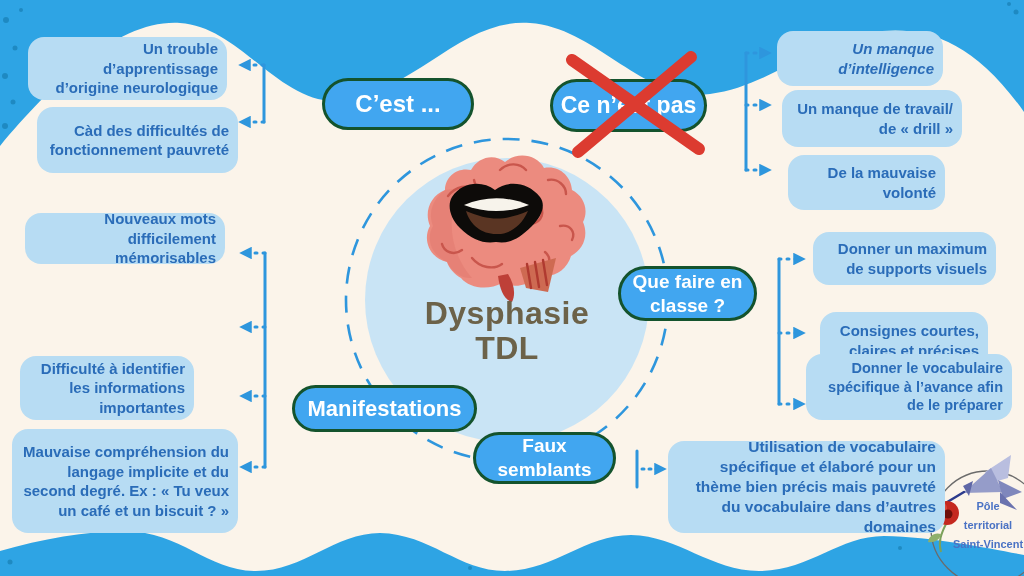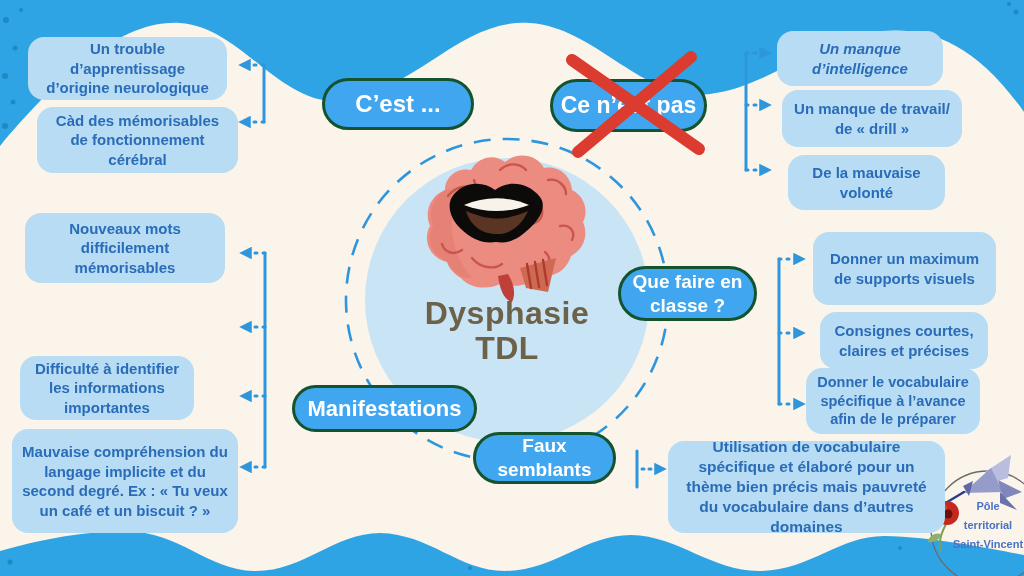--- a/index.html
+++ b/index.html
@@ -5,21 +5,21 @@
   html,body{margin:0;padding:0;background:#e8e8e8;}
   .stage{
     position:relative;width:1024px;height:576px;overflow:hidden;
     background:#FBF4EA;font-family:"Liberation Sans",sans-serif;
   }
   svg.layer{position:absolute;left:0;top:0;width:1024px;height:576px;}
   #fg{pointer-events:none;}
   .card{
     position:absolute;box-sizing:border-box;background:#B7DCF3;border-radius:16px;
     color:#2A6CB8;font-weight:bold;font-size:15px;line-height:1.3;
-    display:flex;align-items:center;justify-content:center;text-align:center;
+    display:flex;align-items:center;justify-content:center;text-align:right;
     padding:4px 9px;z-index:1;
   }
   .pill{
     position:absolute;box-sizing:border-box;background:#41A6F0;border:3px solid #14532d;
     border-radius:30px;color:#FFFFFF;font-weight:bold;
     display:flex;flex-direction:column;align-items:center;justify-content:center;
     line-height:1.25;z-index:1;
   }
   .title{
     position:absolute;left:382px;top:296px;width:250px;z-index:1;
@@ -157,50 +157,50 @@
   </div>
   <div class="pill" style="left:473px;top:432px;width:143px;height:52px;font-size:19px;">
     <span>Faux</span>
     <span>semblants</span>
   </div>
 
   <div class="card" style="left:28px;top:37px;width:199px;height:63px;">
     <span>Un trouble d’apprentissage d’origine neurologique</span>
   </div>
   <div class="card" style="left:37px;top:107px;width:201px;height:66px;">
-    <span>Càd des mémorisables de fonctionnement cérébral</span>
-  </div>
-
-  <div class="card" style="left:25px;top:213px;width:200px;height:70px;">
+    <span>Càd des difficultés de fonctionnement pauvreté</span>
+  </div>
+
+  <div class="card" style="left:25px;top:213px;width:200px;height:51px;">
     <span>Nouveaux mots difficilement mémorisables</span>
   </div>
   <div class="card" style="left:20px;top:356px;width:174px;height:64px;">
     <span>Difficulté à identifier les informations importantes</span>
   </div>
   <div class="card" style="left:12px;top:429px;width:226px;height:104px;">
     <span>Mauvaise compréhension du langage implicite et du second degré. Ex : « Tu veux un café et un biscuit  ? »</span>
   </div>
 
   <div class="card" style="left:777px;top:31px;width:166px;height:55px;font-style:italic;">
     <span>Un  manque d’intelligence</span>
   </div>
   <div class="card" style="left:782px;top:90px;width:180px;height:57px;">
     <span>Un manque de travail/ de « drill »</span>
   </div>
   <div class="card" style="left:788px;top:155px;width:157px;height:55px;">
     <span>De la mauvaise volonté</span>
   </div>
 
-  <div class="card" style="left:813px;top:232px;width:183px;height:73px;">
+  <div class="card" style="left:813px;top:232px;width:183px;height:53px;">
     <span>Donner un maximum de supports visuels</span>
   </div>
   <div class="card" style="left:820px;top:312px;width:168px;height:57px;">
     <span>Consignes courtes, claires et précises</span>
   </div>
-  <div class="card" style="left:806px;top:368px;width:174px;height:66px;font-size:14.5px;">
+  <div class="card" style="left:806px;top:354px;width:206px;height:66px;font-size:14.5px;">
     <span>Donner le vocabulaire spécifique à l’avance afin de le préparer</span>
   </div>
 
   <div class="card" style="left:668px;top:441px;width:277px;height:92px;font-size:15.5px;">
     <span>Utilisation de vocabulaire spécifique et élaboré pour un thème bien précis mais pauvreté du vocabulaire dans d’autres domaines</span>
   </div>
 
   <div class="logo-text">
     <span>Pôle</span>
     <span>territorial</span>

